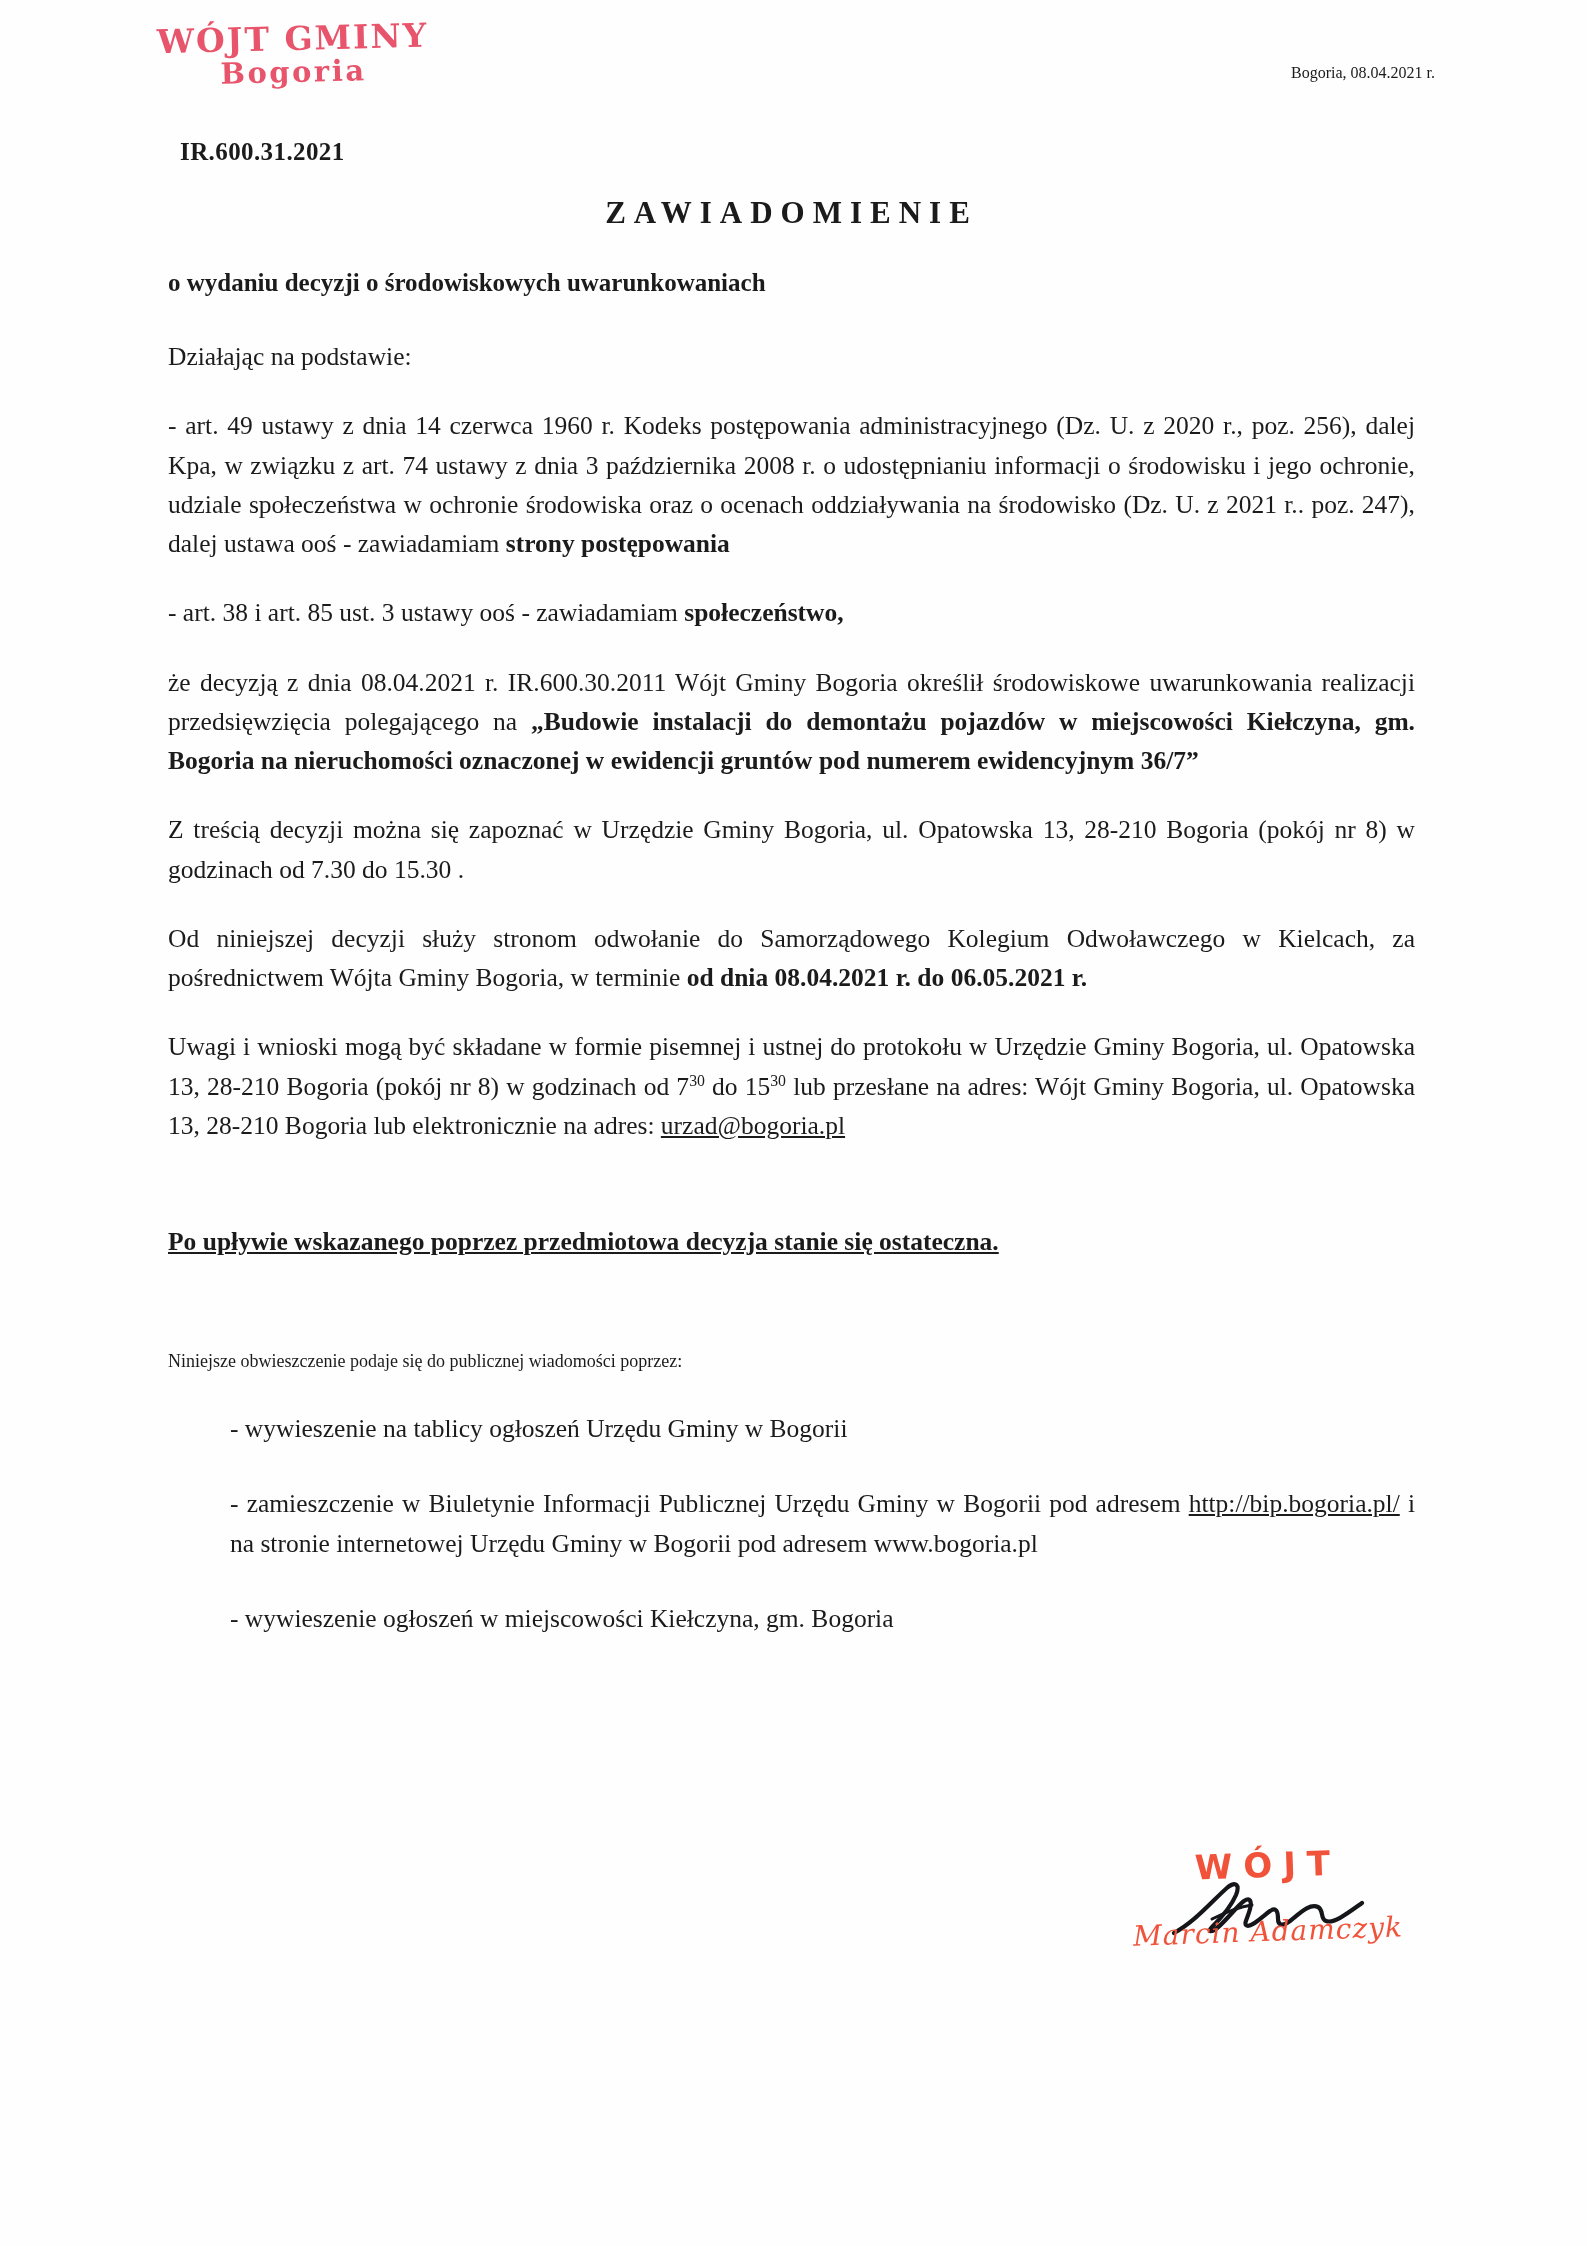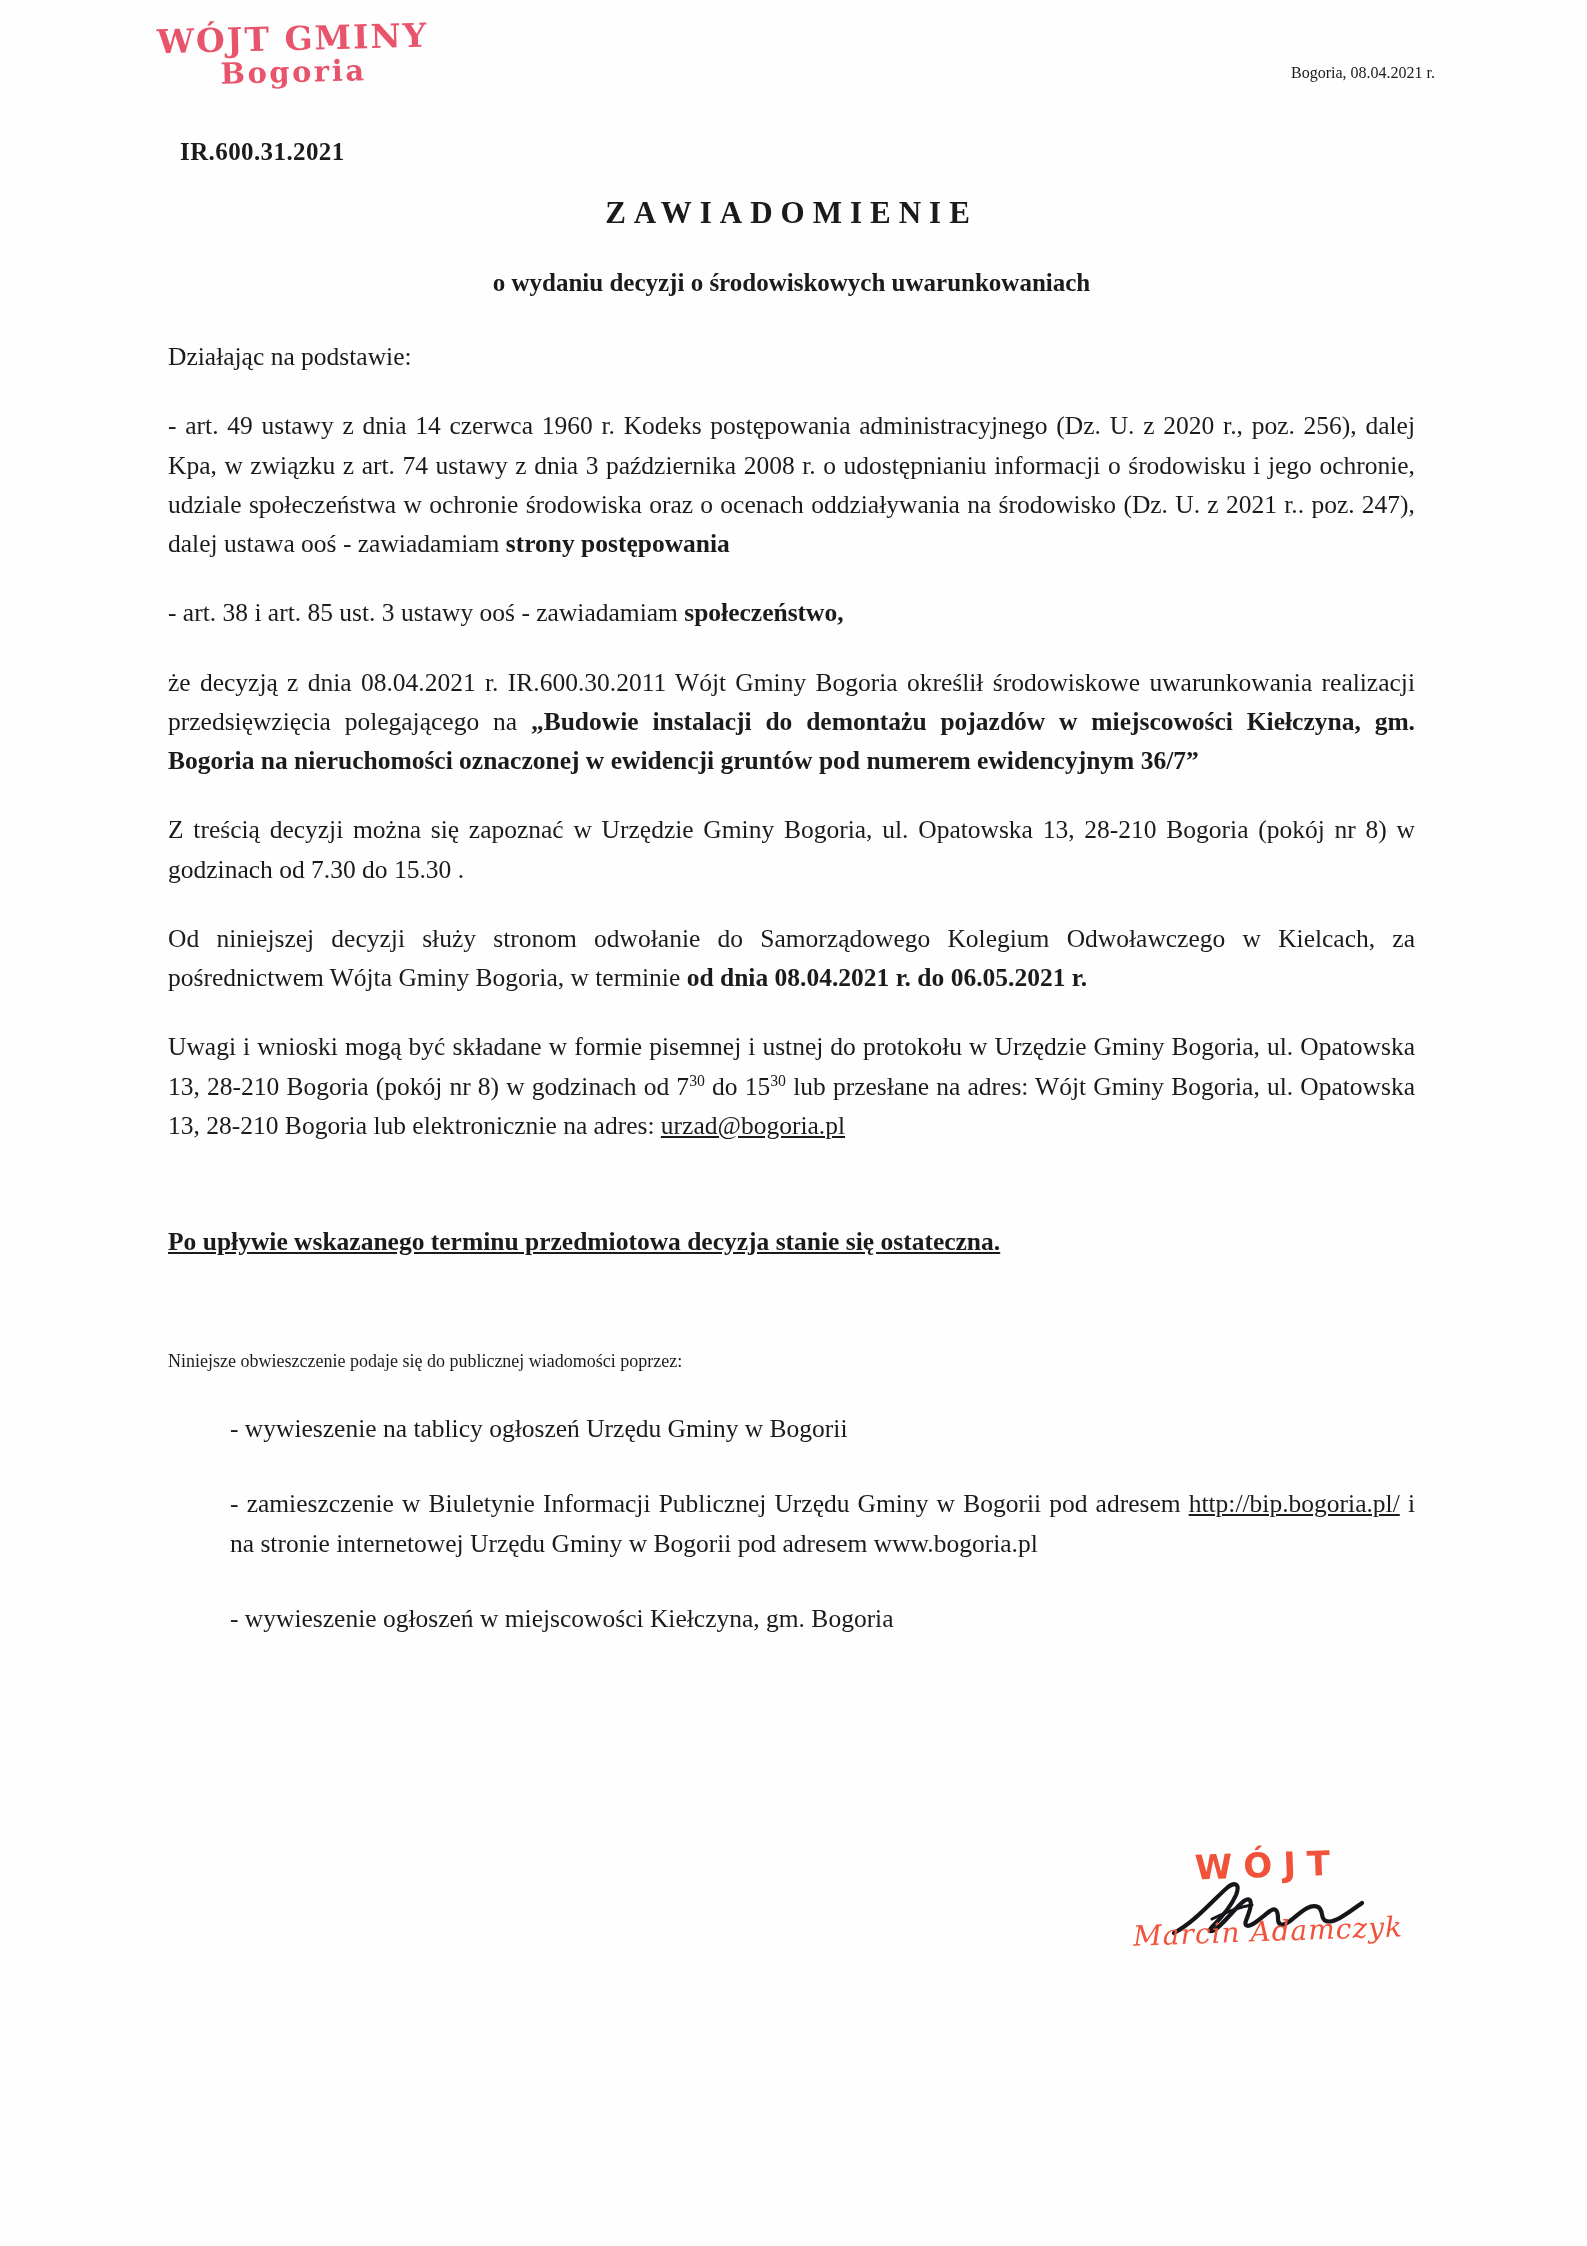--- a/index.html
+++ b/index.html
@@ -77,21 +77,21 @@
   }
 
   .doc-title {
     text-align: center;
     font-size: 31px;
     font-weight: 700;
     letter-spacing: 8px;
     margin: 0 0 38px 0;
   }
   .doc-subtitle {
-    text-align: center;
+    text-align: left;
     font-size: 25px;
     font-weight: 700;
     margin: 12px 0 40px 0;
   }
 
   p.para {
     font-size: 25.5px;
     line-height: 1.54;
     margin: 0 0 30px 0;
     text-align: justify;
@@ -190,21 +190,21 @@
     <p class="para noindent"><span>- art. 38 i art. 85 ust. 3 ustawy ooś - zawiadamiam </span><b>społeczeństwo,</b></p>
 
     <p class="para"><span>że decyzją z dnia 08.04.2021 r. IR.600.30.2011 Wójt Gminy Bogoria określił środowiskowe uwarunkowania realizacji przedsięwzięcia polegającego na </span><b>„Budowie instalacji do demontażu pojazdów w miejscowości Kiełczyna, gm. Bogoria na nieruchomości oznaczonej w ewidencji gruntów pod numerem ewidencyjnym 36/7”</b></p>
 
     <p class="para">Z treścią decyzji można się zapoznać w Urzędzie Gminy Bogoria, ul. Opatowska 13, 28-210 Bogoria (pokój nr 8) w godzinach od 7.30 do 15.30 .</p>
 
     <p class="para"><span>Od niniejszej decyzji służy stronom odwołanie do Samorządowego Kolegium Odwoławczego w Kielcach, za pośrednictwem Wójta Gminy Bogoria, w terminie </span><span class="bu">od dnia 08.04.2021 r. do 06.05.2021 r.</span></p>
 
     <p class="para"><span>Uwagi i wnioski mogą być składane w formie pisemnej i ustnej do protokołu w Urzędzie Gminy Bogoria, ul. Opatowska 13, 28-210 Bogoria (pokój nr 8) w godzinach od 7</span><sup>30</sup><span> do 15</span><sup>30</sup><span> lub przesłane na adres: Wójt Gminy Bogoria, ul. Opatowska 13, 28-210 Bogoria lub elektronicznie na adres: </span><span class="u">urzad@bogoria.pl</span></p>
 
-    <p class="final-note">Po upływie wskazanego terminu przedmiotowa decyzja stanie się ostateczna.</p>
+    <p class="final-note">Po upływie wskazanego poprzez przedmiotowa decyzja stanie się ostateczna.</p>
 
     <p class="pub-intro">Niniejsze obwieszczenie podaje się do publicznej wiadomości poprzez:</p>
 
     <ul class="pub-list">
       <li><span>- wywieszenie na tablicy ogłoszeń Urzędu Gminy w Bogorii</span></li>
       <li><span>- zamieszczenie w Biuletynie Informacji Publicznej Urzędu Gminy w Bogorii pod adresem </span><span class="u">http://bip.bogoria.pl/</span><span> i na stronie internetowej Urzędu Gminy w Bogorii pod adresem www.bogoria.pl</span></li>
       <li class="last"><span>- wywieszenie ogłoszeń w miejscowości Kiełczyna, gm. Bogoria</span></li>
     </ul>
 
   </div>

